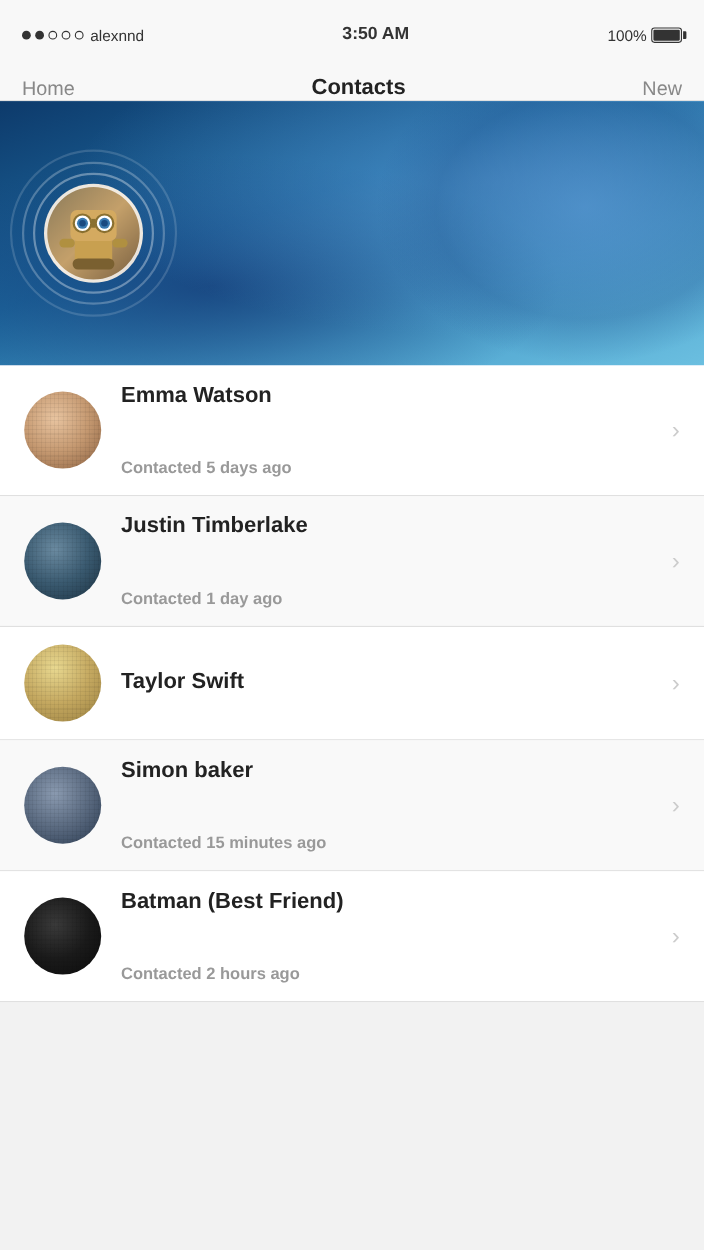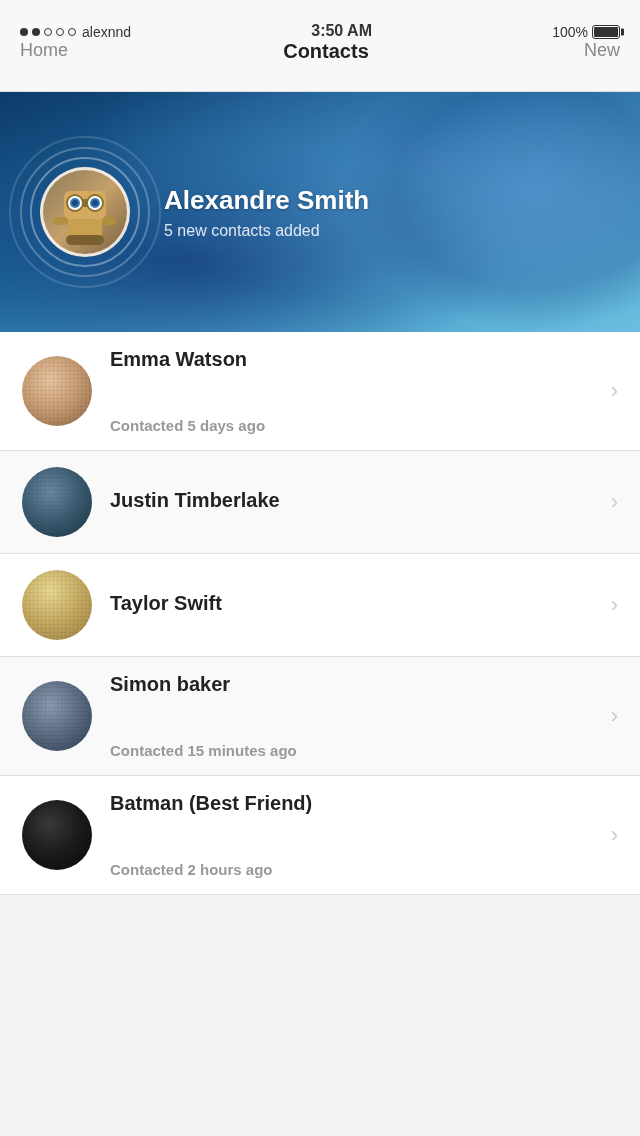--- a/index.html
+++ b/index.html
@@ -90,21 +90,21 @@
       background: #333;
       border-radius: 1px;
     }
 
     
     .nav-bar {
       height: 52px;
       background: rgba(248,248,248,0.97);
       border-bottom: 1px solid #ddd;
       display: flex;
-      align-items: flex-start;
+      align-items: flex-end;
       justify-content: space-between;
       padding: 0 20px;
     }
     .nav-home {
       font-size: 18px;
       color: #888;
       font-weight: 400;
     }
     .nav-title {
       font-size: 20px;
@@ -349,43 +349,40 @@
         <rect x="33" y="22" width="4" height="8" fill="#8a7030"></rect>
 
         <rect x="4" y="40" width="14" height="8" rx="4" fill="#b09040"></rect>
         <rect x="52" y="40" width="14" height="8" rx="4" fill="#b09040"></rect>
 
         <rect x="16" y="58" width="38" height="10" rx="5" fill="#7a6030"></rect>
       </svg>
     </div>
   </div>
 
-  <div class="hero-info">
-    <div class="hero-name">Alexandre Smith</div>
-    <div class="hero-subtitle">5 new contacts added</div>
-  </div>
 </div>
 
 <div class="contact-list" id="contact-list">
 <div class="contact-item">
     <div class="contact-avatar avatar-emma">
       <div class="face-overlay"></div>
     </div>
     <div class="contact-info">
       <div class="contact-name">Emma Watson</div>
       <div class="contact-time">Contacted 5 days ago</div>
     </div>
     <div class="chevron">›</div>
   </div>
     <div class="contact-item">
     <div class="contact-avatar avatar-justin">
       <div class="face-overlay"></div>
     </div>
     <div class="contact-info">
       <div class="contact-name">Justin Timberlake</div>
+      <div class="contact-time">Contacted 1 day ago</div>
     </div>
     <div class="chevron">›</div>
   </div>
     <div class="contact-item">
     <div class="contact-avatar avatar-taylor">
       <div class="face-overlay"></div>
     </div>
     <div class="contact-info">
       <div class="contact-name">Taylor Swift</div>
     </div>

